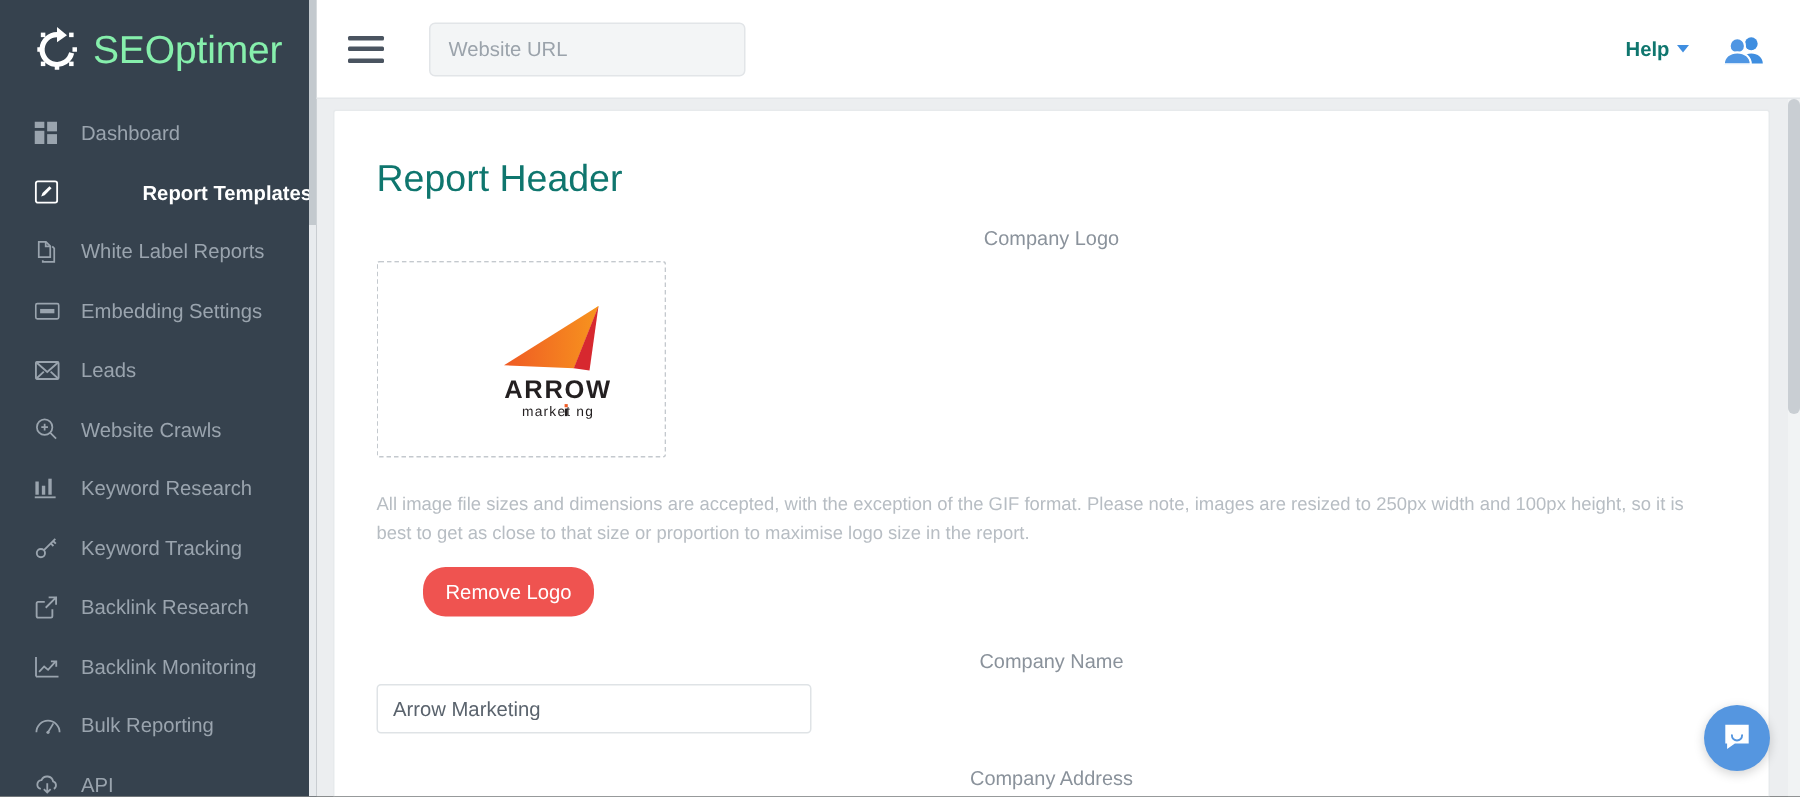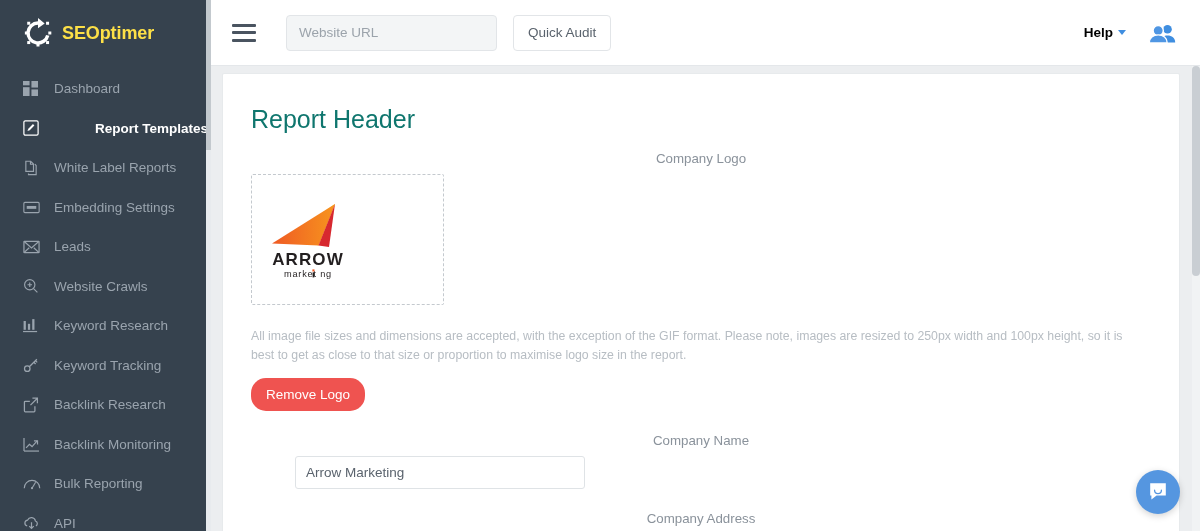--- a/index.html
+++ b/index.html
@@ -38,23 +38,23 @@
   }
   .brand {
     display: flex;
     align-items: center;
     gap: 9px;
     height: 66px;
     padding-left: 23px;
   }
   .brand-logo { width: 30px; height: 30px; flex: 0 0 auto; display: block; }
   .brand-text {
-    color: #fde047;
-    font-size: 18px;
-    font-weight: bold;
+    color: #86efac;
+    font-size: 26px;
+    font-weight: normal;
     letter-spacing: -0.1px;
     white-space: nowrap;
   }
   .nav { padding-top: 3px; }
   .nav-item {
     display: flex;
     align-items: center;
     height: 39.5px;
     padding-left: 23px;
     color: #9aa4ae;
@@ -125,21 +125,21 @@
     cursor: pointer;
   }
   #topbar-right {
     margin-left: auto;
     display: flex;
     align-items: center;
     padding-right: 24px;
     gap: 22px;
   }
   #help-link {
-    color: #000000;
+    color: #0f766e;
     font-size: 13.5px;
     font-weight: bold;
     cursor: pointer;
     display: flex;
     align-items: center;
     gap: 5px;
   }
   .caret-down {
     width: 0; height: 0;
     border-left: 4px solid transparent;
@@ -191,53 +191,55 @@
     color: #8a929b;
     margin-bottom: 8px;
     text-align: center;
   }
   #logo-dropzone {
     width: 193px; height: 131px;
     border: 1px dashed #c4c9ce;
     border-radius: 2px;
     display: flex;
     align-items: center;
+    justify-content: center;
     background: #ffffff;
+    padding-left: 48px;
   }
   #logo-image { display: block; }
   #logo-helper {
     margin-top: 22px;
     font-size: 12.3px;
     line-height: 1.55;
     color: #b7bdc3;
     max-width: 898px;
   }
   #remove-logo {
     margin-top: 13px;
     background: #ef5350;
     border: none;
     border-radius: 15px;
     color: #ffffff;
     font-family: "Liberation Sans", sans-serif;
     font-size: 13.5px;
     padding: 9px 15px;
     cursor: pointer;
+    margin-left: 31px;
   }
   .form-group { margin-top: 22px; }
   .text-input {
     width: 290px; height: 33px;
     border: 1px solid #dfe3e6;
     border-radius: 3px;
     background: #ffffff;
     padding: 0 10px;
     font-family: "Liberation Sans", sans-serif;
     font-size: 13.5px;
     color: #5a636d;
     outline: none;
-    margin-left: 44px;
   }
   .text-input::placeholder { color: #aeb4ba; }
 
   
   #chat-launcher {
     position: absolute;
     right: 20px; bottom: 17px;
     width: 44px; height: 44px;
     border-radius: 50%;
     background: #5596e0;
@@ -408,21 +410,20 @@
 
   <header id="topbar">
     <div id="hamburger">
       <span></span>
         <span></span>
         <span></span>
     </div>
 
     <input id="url-input" type="text" placeholder="Website URL" value="" style="">
 
-    <button id="quick-audit">Quick Audit</button>
 
     <div id="topbar-right">
       <div id="help-link">
         <span>Help</span>
         <span class="caret-down"></span>
       </div>
       <svg id="account-icon" width="28" height="20" viewBox="0 0 28 20">
         <circle cx="19.5" cy="6.2" r="4.3" fill="#3f8ee0"></circle>
         <path d="M11.8 19.4c0-4.3 3.5-6.8 7.7-6.8s7.7 2.5 7.7 6.8z" fill="#3f8ee0"></path>
         <circle cx="10.2" cy="7.6" r="5.1" fill="#4f96e3" stroke="#ffffff" stroke-width="1.4"></circle>

